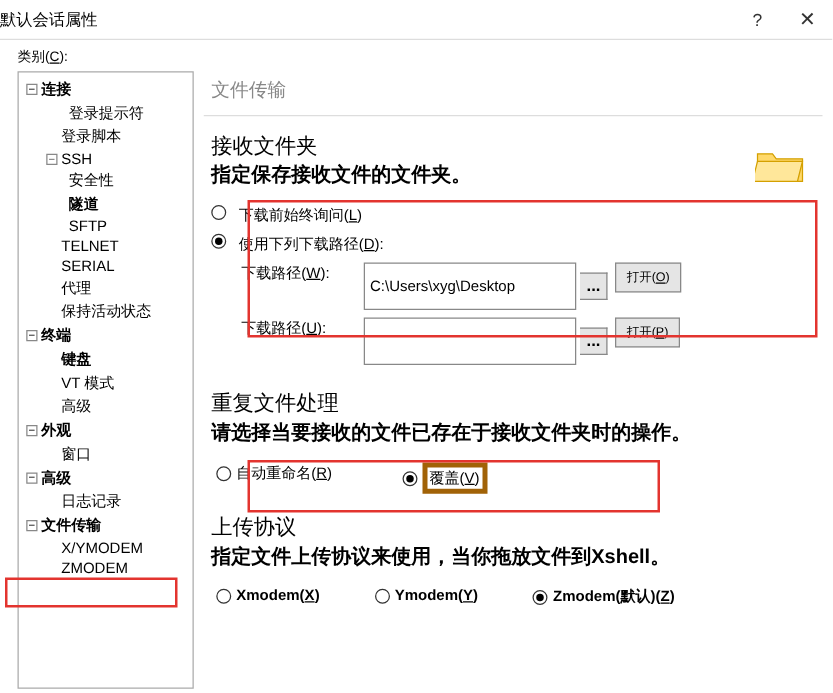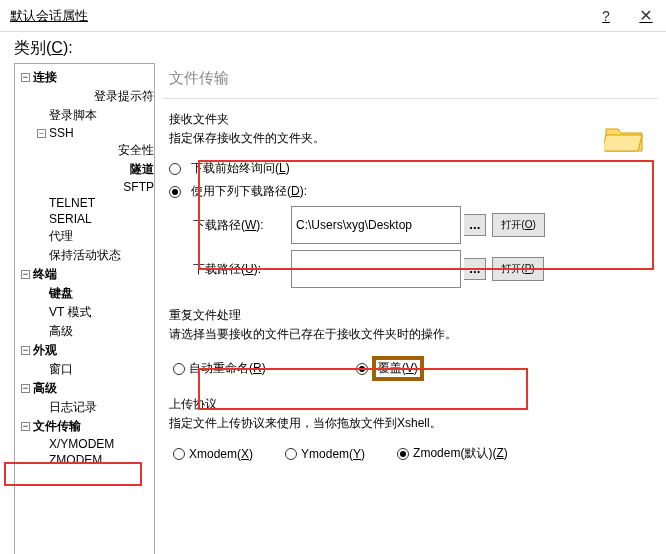--- a/index.html
+++ b/index.html
@@ -1,38 +1,38 @@
 <!DOCTYPE html>
 <html><head>
 <meta charset="utf-8">
 <style>
   * { box-sizing: border-box; margin: 0; padding: 0; }
   body { font-family: "Microsoft YaHei", SimSun, sans-serif; font-size: 12px; background: #fff; width: 666px; height: 554px; overflow: hidden; }
-  .titlebar { height: 32px; display: flex; align-items: center; padding-left: 10px; border-bottom: 1px solid #ddd; text-decoration: underline; }
+  .titlebar { height: 32px; display: flex; align-items: center; border-bottom: 1px solid #ddd; }
   .titlebar .title { flex: 1; font-size: 13px; }
   .titlebar .help { width: 40px; text-align: center; font-size: 14px; color: #333; cursor: pointer; }
   .titlebar .close { width: 40px; text-align: center; font-size: 16px; color: #333; cursor: pointer; }
-  .cat-label { padding: 6px 10px 2px 14px; font-size: 16px; }
+  .cat-label { padding: 6px 10px 2px 14px; font-size: 11px; }
   .cat-label u { text-decoration: underline; }
   .body { display: flex; height: calc(100% - 32px - 22px); }
   .sidebar { width: 141px; border: 1px solid #aaa; margin: 2px 4px 4px 14px; background: #fff; overflow: auto; padding: 4px 0; }
   .tree { list-style: none; }
   .node { white-space: nowrap; padding: 1px 0; font-size: 12px; position: relative; }
   .node .toggle { display: inline-block; width: 9px; height: 9px; border: 1px solid #888; color: #555; font-size: 9px; line-height: 7px; text-align: center; margin-right: 3px; background: #fff; vertical-align: middle; }
   .node .spacer { display: inline-block; width: 12px; }
   .lvl0 { padding-left: 6px; }
   .lvl1 { padding-left: 22px; }
-  .lvl2 { padding-left: 40px; text-align: right; }
+  .lvl2 { padding-left: 40px; }
   .bold { font-weight: 700; }
   .hl-red { position: absolute; border: 2px solid #e3342f; pointer-events: none; z-index: 40; }
   .main { flex: 1; padding: 4px 8px 4px 4px; position: relative; }
   .main .hdr { color: #888; font-size: 15px; padding: 4px 0 10px 6px; border-bottom: 1px solid #ddd; margin-bottom: 10px; }
-  .section-title { font-size: 12px; padding: 2px 0 2px 6px; }
-  .section-desc { font-size: 12px; padding: 0 0 10px 6px; }
-  .row { display: flex; align-items: center; padding: 3px 6px; gap: 6px; }
+  .section-title { font-size: 17px; padding: 2px 0 2px 6px; }
+  .section-desc { font-size: 16px; padding: 0 0 10px 6px; font-weight: bold; }
+  .row { display: flex; align-items: flex-start; padding: 3px 6px; gap: 6px; }
   .row input[type=text] { height: 38px; border: 1px solid #888; padding: 0 4px; font-size: 12px; background: #fff; }
   .row .label { width: 92px; }
   .btn { border: 1px solid #888; background: #e5e5e5; height: 24px; padding: 0 8px; cursor: pointer; font-size: 10px; font-family: inherit; }
   .radio-dot, .radio-circle { display: inline-block; width: 12px; height: 12px; border: 1px solid #333; border-radius: 50%; position: relative; vertical-align: middle; margin-right: 4px; background: #fff; }
   .radio-dot::after { content: ""; position: absolute; left: 2px; top: 2px; width: 6px; height: 6px; border-radius: 50%; background: #000; }
   .folder-icon { position: absolute; right: 22px; top: 62px; width: 40px; height: 30px; }
   .folder-svg { width: 40px; height: 30px; }
   .field-group { position: relative; }
   .ellipsis-btn { border: 1px solid #888; border-left: none; background: #e5e5e5; width: 22px; height: 22px; cursor: pointer; font-weight: bold; line-height: 18px; }
   .boxed { border: 4px solid #a16207; position: relative; display: inline-block; padding: 0 2px; }
@@ -118,30 +118,30 @@
         <input type="text" style="width: 170px;" value="">
         <button class="ellipsis-btn">...</button>
       </span>
       <button class="btn"><span>打开(</span><u class="key">P</u><span>)</span></button>
     </div>
 
     <div style="height:14px"></div>
     <div class="section-title">重复文件处理</div>
     <div class="section-desc">请选择当要接收的文件已存在于接收文件夹时的操作。</div>
 
-    <div class="row" style="gap:90px;padding-left:10px;">
+    <div class="row" style="gap:56px;padding-left:10px;">
       <span><span class="radio-circle"></span><span>自动重命名(</span><u class="key">R</u><span>)</span></span>
       <span><span class="radio-dot"></span><span class="boxed"><span>覆盖(</span><u class="key">V</u><span>)</span></span></span>
     </div>
 
     <div style="height:10px"></div>
     <div class="section-title">上传协议</div>
     <div class="section-desc">指定文件上传协议来使用，当你拖放文件到Xshell。</div>
 
-    <div class="row" style="gap:32px;padding-left:10px;">
+    <div class="row" style="gap:44px;padding-left:10px;font-weight:bold;">
       <span><span class="radio-circle"></span><span>Xmodem(</span><u class="key">X</u><span>)</span></span>
       <span><span class="radio-circle"></span><span>Ymodem(</span><u class="key">Y</u><span>)</span></span>
       <span><span class="radio-dot"></span><span>Zmodem(默认)(</span><u class="key">Z</u><span>)</span></span>
     </div>
 
   </div>
 </div>
 
 <div class="hl-red" style="left:198px; top:160px; width:456px; height:110px;"></div>
 <div class="hl-red" style="left:198px; top:368px; width:330px; height:42px;"></div>

